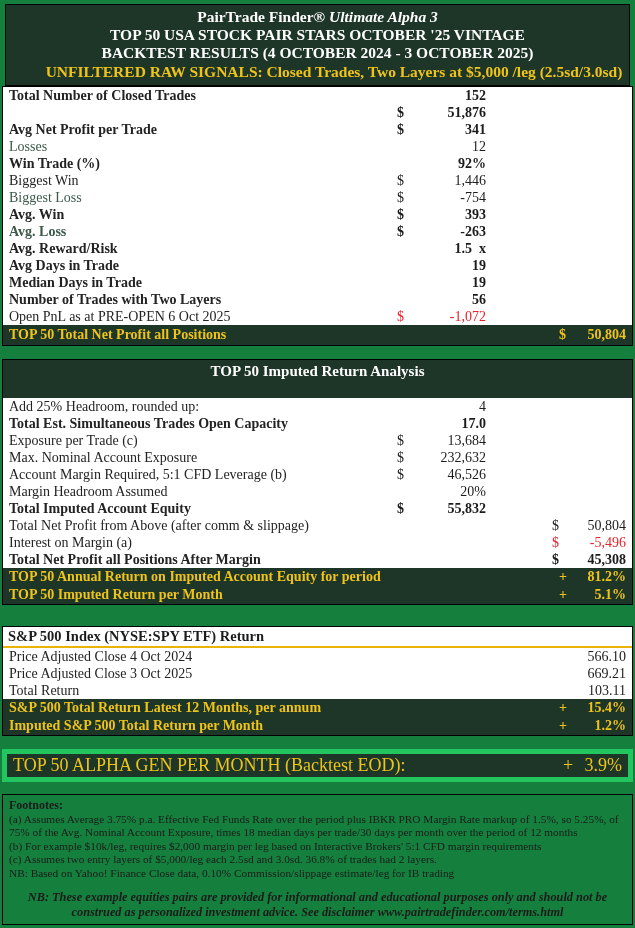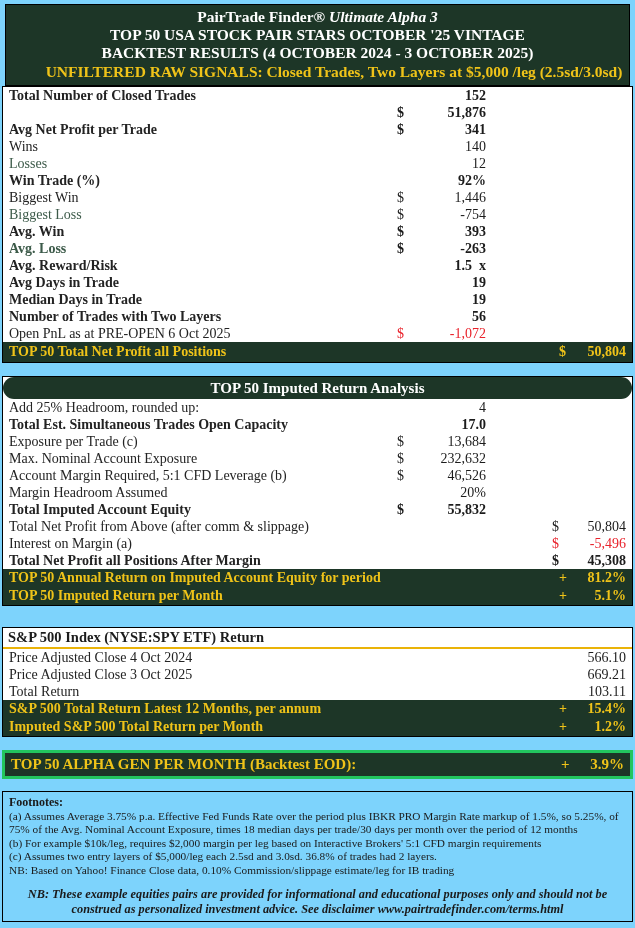--- a/index.html
+++ b/index.html
@@ -1,17 +1,17 @@
 <!DOCTYPE html>
 <html><head>
 <meta charset="utf-8">
 <style>
   html,body{margin:0;padding:0;background:#fff;}
   .page{
-    position:relative;width:635px;height:928px;background:#7dd3fc;
+    position:relative;width:635px;height:928px;background:#15803d;
     font-family:"Liberation Serif","DejaVu Serif",serif;color:#1c1c1c;overflow:hidden;
   }
   
   .hdr{
     margin:4px 5px 0 5px;background:#1d3627;border:1px solid #000;
     text-align:center;color:#fff;padding:3px 0 4px 0;
   }
   .hdr .hl{font-size:15.5px;font-weight:bold;line-height:18px;}
   .hdr .hl i{font-style:italic;}
   .hdr .hl4{color:#efc319;font-size:15.5px;font-weight:bold;line-height:19px;padding-left:33px;}
@@ -31,34 +31,34 @@
   .bar{
     position:relative;height:20px;line-height:20px;font-size:14px;
     background:#1d3627;color:#efc319;font-weight:bold;
   }
   .bar .lbl{position:absolute;left:6px;top:0;white-space:nowrap;}
   .bar .c2s{position:absolute;left:556px;top:0;}
   .bar .c2v{position:absolute;right:6px;top:0;white-space:pre;}
   .bar.slim{height:18px;line-height:18px;}
   
   .sectitle{
-    height:22px;line-height:22px;background:#1d3627;color:#ffffff;
-    font-weight:bold;font-size:15px;text-align:center;border-radius:11px;
+    height:38px;line-height:22px;background:#1d3627;color:#ffffff;
+    font-weight:bold;font-size:15px;text-align:center;
   }
   
   .sechdr{
     height:19px;line-height:19px;font-size:14.5px;font-weight:bold;
     border-bottom:2px solid #eab308;padding-left:5px;
   }
   .gap13{height:13px;} .gap21{height:21px;} .gap12{height:12px;}
   
   .alphabar{
     margin:0 2px;position:relative;height:23px;line-height:23px;
-    background:#1d3627;color:#efc319;font-weight:bold;font-size:15px;
-    border:3px solid #22c55e;
+    background:#1d3627;color:#efc319;font-weight:normal;font-size:18px;
+    border:5px solid #22c55e;
   }
   .alphabar .lbl{position:absolute;left:6px;top:0;white-space:nowrap;}
   .alphabar .c2s{position:absolute;left:556px;top:0;}
   .alphabar .c2v{position:absolute;right:6px;top:0;}
   
   .foot{
     margin:0 2px;border:1px solid #000;padding:4px 6px 3px 6px;
     font-size:11.3px;line-height:13.6px;color:#1a1a1a;
   }
   .foot .fh{font-weight:bold;font-size:12px;}
@@ -86,25 +86,20 @@
         <span class="c1v">152</span>
       </div>
     <div class="row b">
         <span class="c1s">$</span>
         <span class="c1v">51,876</span>
       </div>
     <div class="row b">
         <span class="lbl">Avg Net Profit per Trade</span>
         <span class="c1s">$</span>
         <span class="c1v">341</span>
-      </div>
-    <div class="row">
-        <span class="lbl">Wins</span>
-        <span class="c1s"></span>
-        <span class="c1v">140</span>
       </div>
     <div class="row loss">
         <span class="lbl">Losses</span>
         <span class="c1s"></span>
         <span class="c1v">12</span>
       </div>
     <div class="row b">
         <span class="lbl">Win Trade (%)</span>
         <span class="c1s"></span>
         <span class="c1v">92%</span>

